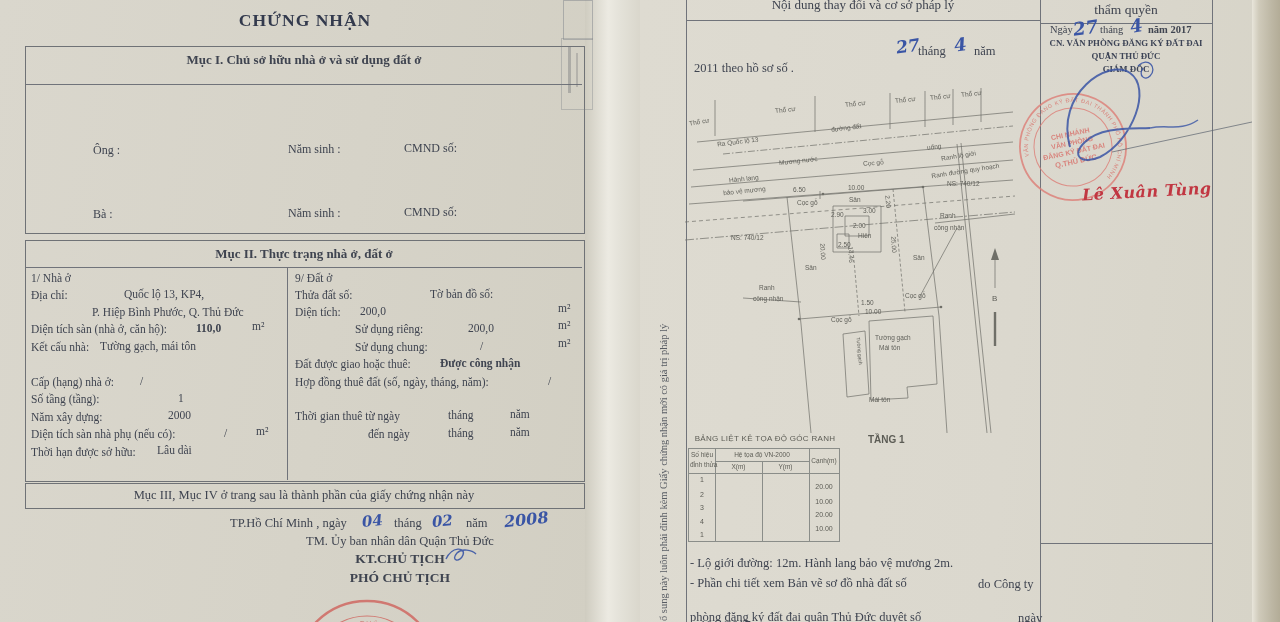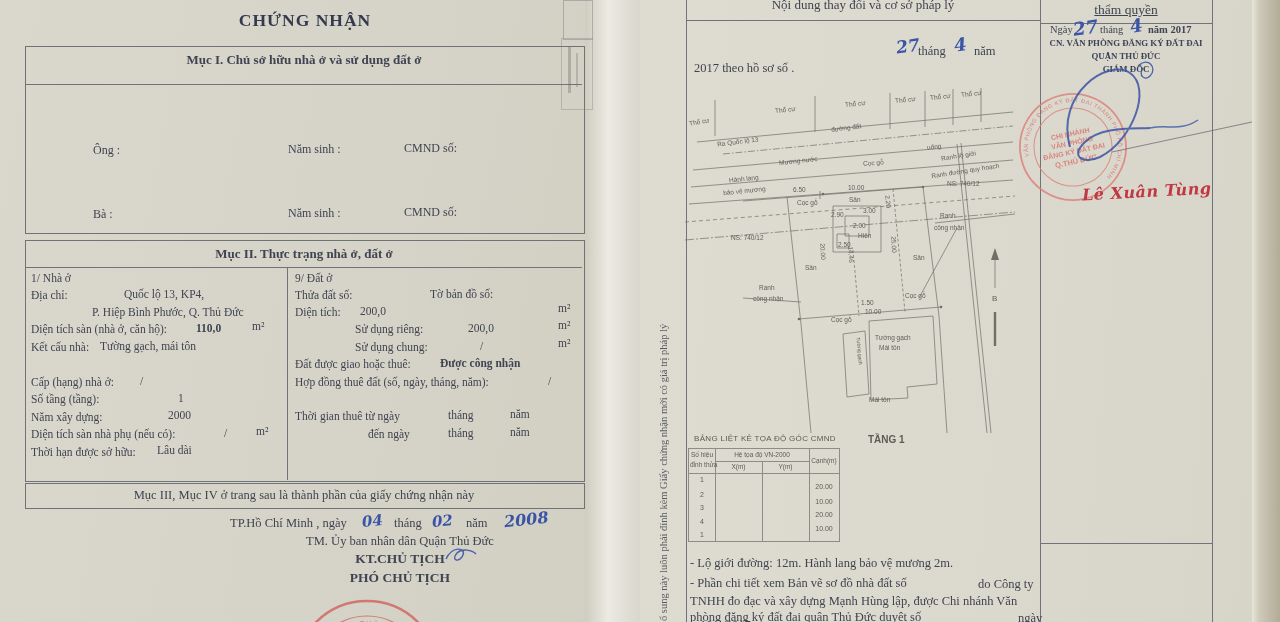--- a/index.html
+++ b/index.html
@@ -137,27 +137,27 @@
   <div class="t" style="left:658px;top:621px;transform-origin:0 0;transform:rotate(-90deg);font-size:10.5px;color:#4a4f58;opacity:0.9;">ổ sung này luôn phải đính kèm Giấy chứng nhận mới có giá trị pháp lý</div>
 
   <div class="vline" style="left:686px;top:0;height:622px;"></div>
   <div class="vline" style="left:1040px;top:0;height:622px;"></div>
   <div class="vline" style="left:1212px;top:0;height:622px;"></div>
   <div class="hline" style="left:686px;top:20px;width:354px;"></div>
   <div class="hline" style="left:1040px;top:23px;width:172px;"></div>
   <div class="hline" style="left:1040px;top:543px;width:172px;"></div>
 
   <div class="t fs13" style="left:686px;top:-3px;width:354px;text-align:center;">Nội dung thay đổi và cơ sở pháp lý</div>
-  <div class="t" style="left:1040px;top:2px;width:172px;text-align:center;font-size:13.5px;text-decoration:underline;">thẩm quyền</div>
+  <div class="t" style="left:1040px;top:2px;width:172px;text-align:center;font-size:13.5px;">thẩm quyền</div>
 
   <span class="t hw" style="left:896px;top:36px;font-size:17px;transform:rotate(-8deg);">27</span>
   <span class="t fs125" style="left:918px;top:44px;">tháng</span>
   <span class="t hw" style="left:954px;top:34px;font-size:18px;transform:rotate(-8deg);">4</span>
   <span class="t fs125" style="left:974px;top:44px;">năm</span>
-  <span class="t fs125" style="left:694px;top:61px;">2017 theo hồ sơ số .</span>
+  <span class="t fs125" style="left:694px;top:61px;">2011 theo hồ sơ số .</span>
 
   <span class="t" style="left:1050px;top:24px;font-size:10.5px;">Ngày</span>
   <span class="t hw" style="left:1073px;top:17px;font-size:18px;transform:rotate(-8deg);">27</span>
   <span class="t" style="left:1100px;top:24px;font-size:10.5px;">tháng</span>
   <span class="t hw" style="left:1130px;top:15px;font-size:18px;transform:rotate(-10deg);">4</span>
   <span class="t" style="left:1148px;top:24px;font-size:10.5px;font-weight:bold;">năm 2017</span>
   <div class="t b" style="left:1040px;top:38px;width:172px;text-align:center;font-size:8.8px;color:#3d4456;">CN. VĂN PHÒNG ĐĂNG KÝ ĐẤT ĐAI</div>
   <div class="t b" style="left:1040px;top:51px;width:172px;text-align:center;font-size:8.8px;color:#3d4456;">QUẬN THỦ ĐỨC</div>
   <div class="t b" style="left:1040px;top:64px;width:172px;text-align:center;font-size:8.8px;color:#3d4456;">GIÁM ĐỐC</div>
 
@@ -259,21 +259,21 @@
     <span class="ml" style="left:176px;top:211px;">1.50</span>
     <span class="ml" style="left:180px;top:220px;">10.00</span>
     <span class="ml" style="left:146px;top:228px;">Cọc gỗ</span>
     <span class="ml" style="left:190px;top:246px;">Tường gạch</span>
     <span class="ml" style="left:194px;top:256px;">Mái tôn</span>
     <span class="ml" style="left:161px;top:260px;font-size:5px;transform:rotate(85deg);">Tường gạch</span>
     <span class="ml" style="left:184px;top:308px;">Mái tôn</span>
     <span class="ml b" style="left:307px;top:206px;font-size:8px;">B</span>
   </div>
 
-  <div class="t sm" style="left:690px;top:434px;width:150px;text-align:center;font-size:8px;letter-spacing:0.3px;">BẢNG LIỆT KÊ TỌA ĐỘ GÓC CMND</div>
+  <div class="t sm" style="left:690px;top:434px;width:150px;text-align:center;font-size:8px;letter-spacing:0.3px;">BẢNG LIỆT KÊ TỌA ĐỘ GÓC RANH</div>
   <div class="t sm b" style="left:868px;top:434px;font-size:10px;">TẦNG 1</div>
   <div class="abs" style="left:688px;top:448px;width:150px;height:92px;border:1px solid #8a8d89;">
     <div class="abs" style="left:26px;top:0;height:92px;border-left:1px solid #8a8d89;"></div>
     <div class="abs" style="left:120px;top:0;height:92px;border-left:1px solid #8a8d89;"></div>
     <div class="abs" style="left:73px;top:12px;height:80px;border-left:1px solid #8a8d89;"></div>
     <div class="abs" style="left:26px;top:12px;width:94px;border-top:1px solid #8a8d89;"></div>
     <div class="abs" style="left:0;top:24px;width:150px;border-top:1px solid #8a8d89;"></div>
     <div class="t sm" style="left:1px;top:2px;width:24px;text-align:center;font-size:6.5px;">Số hiệu</div>
     <div class="t sm" style="left:1px;top:12px;width:24px;text-align:center;font-size:6.5px;">đỉnh thửa</div>
     <div class="t sm" style="left:26px;top:2px;width:94px;text-align:center;font-size:6.5px;">Hệ tọa độ VN-2000</div>
@@ -287,18 +287,17 @@
     <div class="t sm" style="left:0;top:82px;width:26px;text-align:center;font-size:7px;">1</div>
     <div class="t sm" style="left:120px;top:34px;width:30px;text-align:center;font-size:7px;">20.00</div>
     <div class="t sm" style="left:120px;top:49px;width:30px;text-align:center;font-size:7px;">10.00</div>
     <div class="t sm" style="left:120px;top:62px;width:30px;text-align:center;font-size:7px;">20.00</div>
     <div class="t sm" style="left:120px;top:76px;width:30px;text-align:center;font-size:7px;">10.00</div>
   </div>
 
   <span class="t fs125" style="left:690px;top:556px;">- Lộ giới đường: 12m. Hành lang bảo vệ mương 2m.</span>
   <span class="t fs125" style="left:690px;top:576px;">- Phần chi tiết xem Bản vẽ sơ đồ nhà đất số</span>
   <span class="t fs125" style="left:978px;top:577px;">do Công ty</span>
-  <span class="t fs125" style="left:690px;top:594px;">TNHH đo đạc và xây dựng Mạnh Hùng lập, được Chi nhánh Văn</span>
   <span class="t fs125" style="left:690px;top:610px;">phòng đăng ký đất đai quận Thủ Đức duyệt số</span>
   <span class="t fs125" style="left:1018px;top:611px;">ngày</span>
   <span class="t fs125" style="left:700px;top:618px;">10/4/2017</span>
 
 </div>
 
 </body></html>

